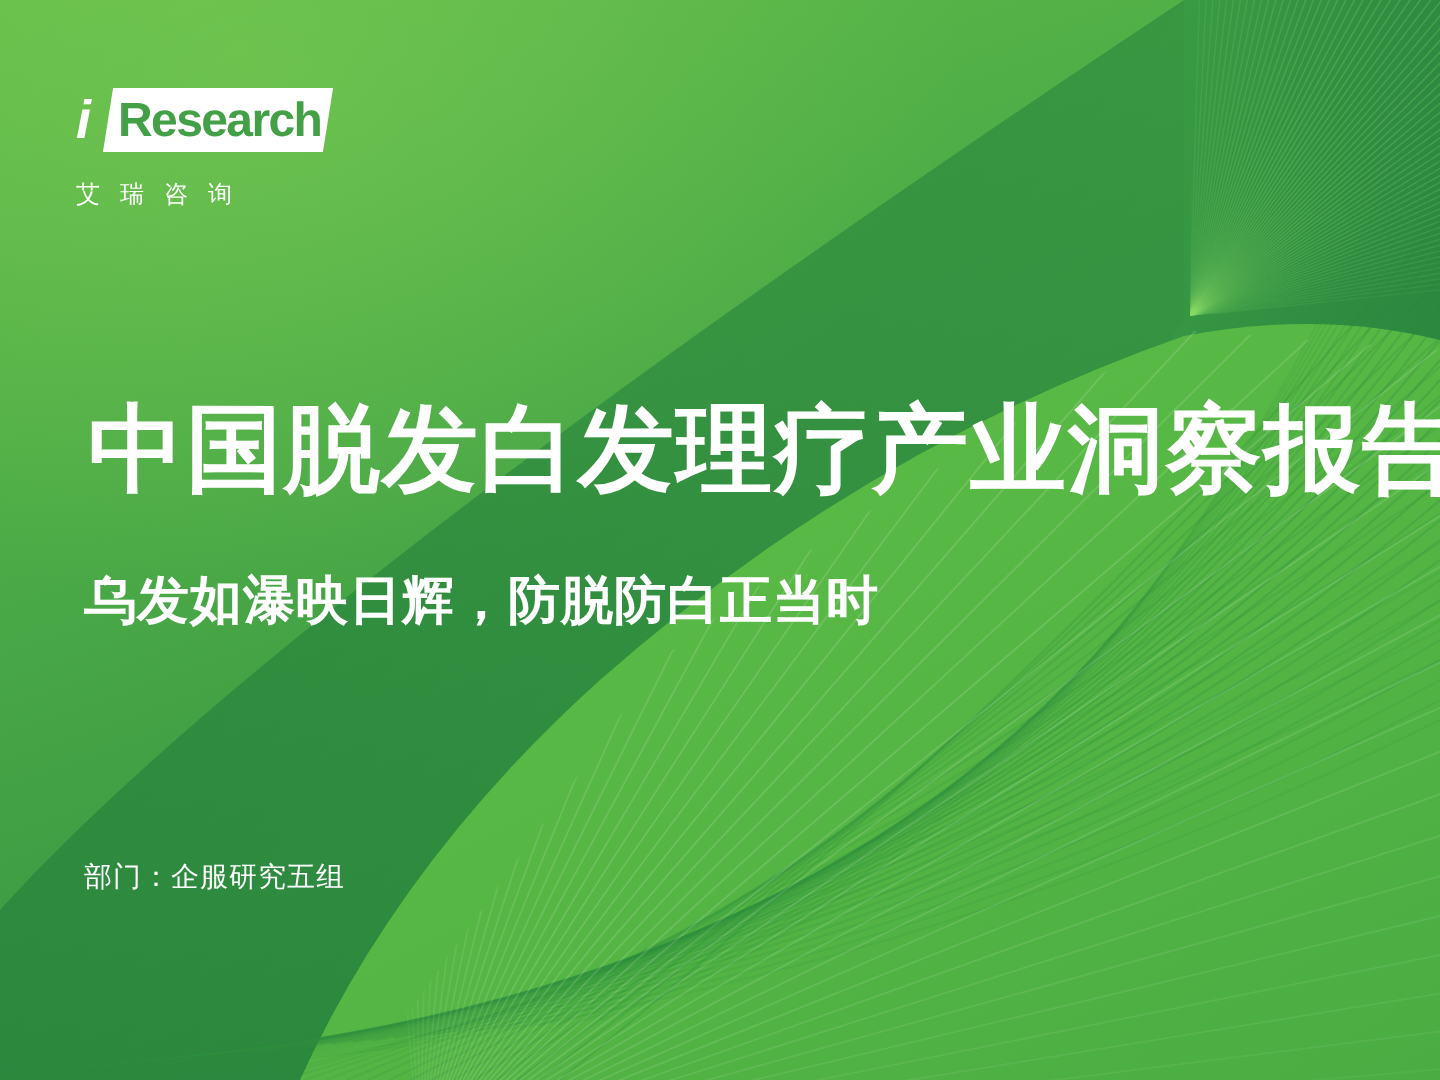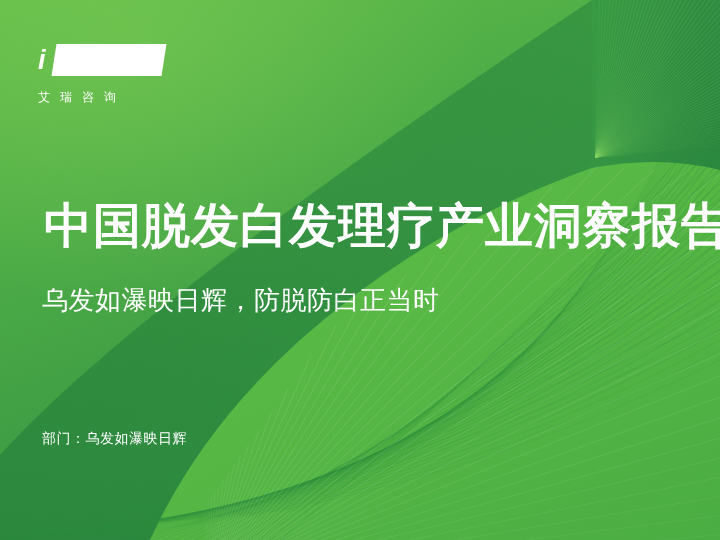--- a/index.html
+++ b/index.html
@@ -88,21 +88,21 @@
     color: #ffffff;
     letter-spacing: 1px;
     white-space: nowrap;
     line-height: 48px;
   }
   .subtitle {
     position: absolute;
     left: 42px;
     top: 283px;
     font-size: 26px;
-    font-weight: normal;
+    font-weight: bold;
     color: #ffffff;
     letter-spacing: 0.5px;
     white-space: nowrap;
     line-height: 34px;
   }
   .dept {
     position: absolute;
     left: 42px;
     top: 430px;
     font-size: 14px;
@@ -381,24 +381,25 @@
         <line x1="210" y1="580" x2="904.51" y2="492.49" stroke-opacity="0.063"></line>
         <line x1="210" y1="580" x2="907.24" y2="517.88" stroke-opacity="0.056"></line>
         <line x1="210" y1="580" x2="909.04" y2="543.36" stroke-opacity="0.050"></line>
       </g>
   </svg>
 
   <div class="logo-block">
     <div class="logo-mark">
       <div class="logo-slab"></div>
       <span class="logo-i">i</span>
+      <span class="logo-word">Research</span>
     </div>
     <div class="logo-cn">艾瑞咨询</div>
   </div>
 
   <div class="title">中国脱发白发理疗产业洞察报告</div>
 
   <div class="subtitle">乌发如瀑映日辉，防脱防白正当时</div>
 
-  <div class="dept">部门：乌发如瀑映日辉</div>
+  <div class="dept">部门：企服研究五组</div>
 
 
 </div>
 
 </body></html>

